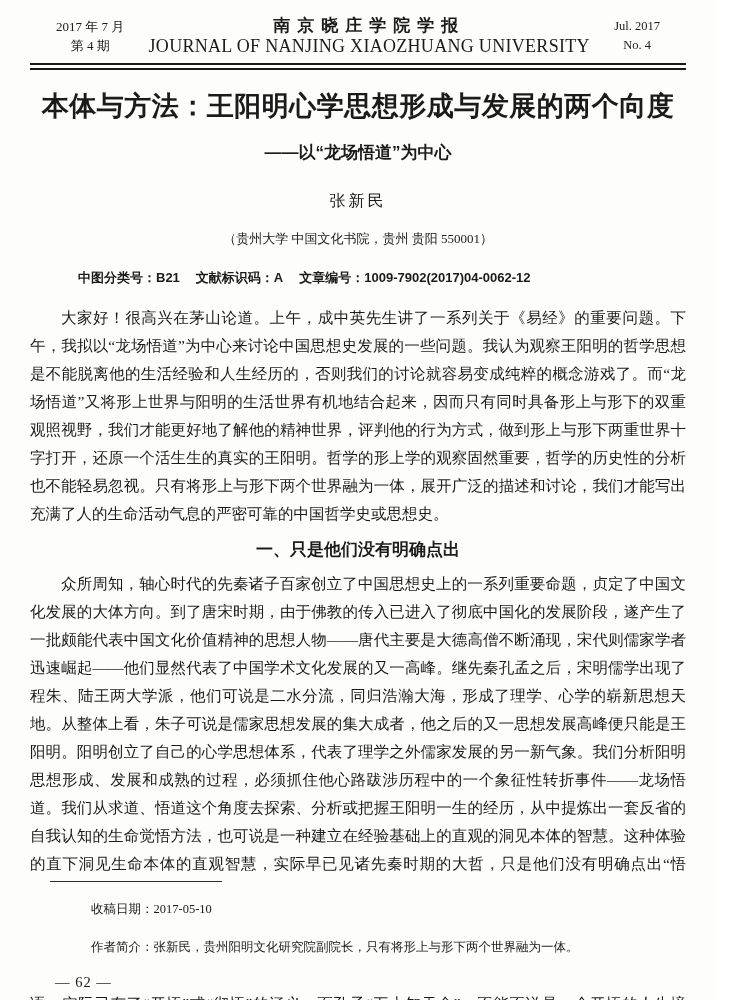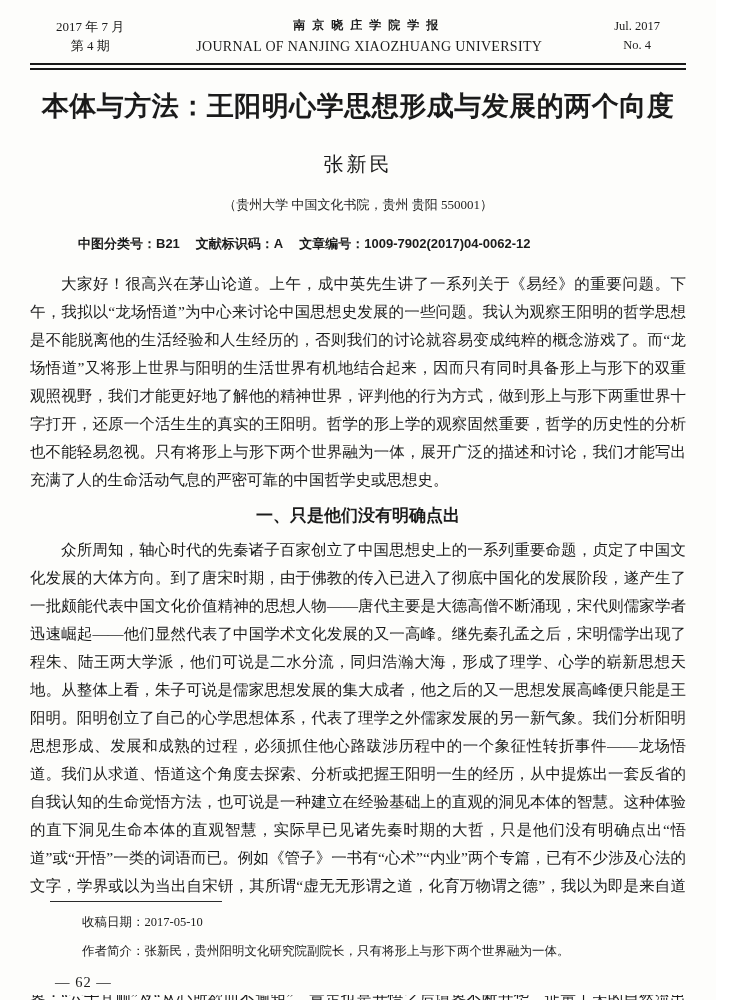--- a/index.html
+++ b/index.html
@@ -13,22 +13,22 @@
     position: relative;
     overflow: hidden;
   }
   
   .journal-header {
     display: flex; justify-content: space-between; align-items: center;
     padding: 2px 26px 7px 26px;
   }
   .jh-col { text-align: center; line-height: 19px; }
   .jh-left { font-size: 13px; }
-  .jh-center .cn { font-size: 12px; font-weight: bold; letter-spacing: 7px; }
-  .jh-center .en { font-size: 14px; letter-spacing: 0.3px; margin-top: 2px; }
+  .jh-center .cn { font-size: 17px; font-weight: bold; letter-spacing: 7px; }
+  .jh-center .en { font-size: 18px; letter-spacing: 0.3px; margin-top: 2px; }
   .jh-right { font-size: 12.5px; text-align: center; }
   .double-rule {
     border-top: 2.5px solid #191919;
     border-bottom: 2px solid #191919;
     height: 3px;
   }
   
   .article-title {
     text-align: center;
     font-family: "Liberation Sans", sans-serif;
@@ -39,21 +39,21 @@
   .article-subtitle {
     margin-top: 17px;
     text-align: center;
     font-family: "Liberation Sans", sans-serif;
     font-weight: 700;
     font-size: 17px;
   }
   .author-name {
     margin-top: 27px;
     text-align: center;
-    font-size: 20px;
+    font-size: 16px;
     letter-spacing: 3px;
   }
   .author-affiliation {
     margin-top: 18px;
     text-align: center;
     font-size: 13px;
   }
   .meta-line {
     margin-top: 21px;
     padding-left: 48px;
@@ -83,21 +83,21 @@
     position: absolute;
     left: 30px; right: 30px; bottom: 5px;
     background: #fdfdfb;
   }
   .footnote-rule {
     width: 172px;
     border-top: 1.5px solid #2a2a2a;
     margin: 0 0 9px 20px;
   }
   .footnote p {
-    margin: 7px;
+    margin: 16px;
     padding-left: 45px;
     font-size: 12.5px;
     line-height: 22px;
   }
   .page-number {
     margin-top: 12px;
     padding-left: 25px;
     font-size: 14.5px;
     letter-spacing: 1px;
     padding-bottom: 4px;
@@ -119,20 +119,21 @@
     </div>
     <div class="jh-col jh-right">
       <div>Jul. 2017</div>
       <div>No. 4</div>
     </div>
   </div>
 
   <div class="double-rule"></div>
 
   <h1 class="article-title" style="margin-bottom:0;">本体与方法：王阳明心学思想形成与发展的两个向度</h1>
+  <div class="article-subtitle">——以“龙场悟道”为中心</div>
 
   <div class="author-name">张新民</div>
   <div class="author-affiliation">（贵州大学 中国文化书院，贵州 贵阳 550001）</div>
 
   <div class="meta-line">
     <span>中图分类号：B21</span>
     <span>文献标识码：A</span>
     <span>文章编号：1009-7902(2017)04-0062-12</span>
   </div>
 

